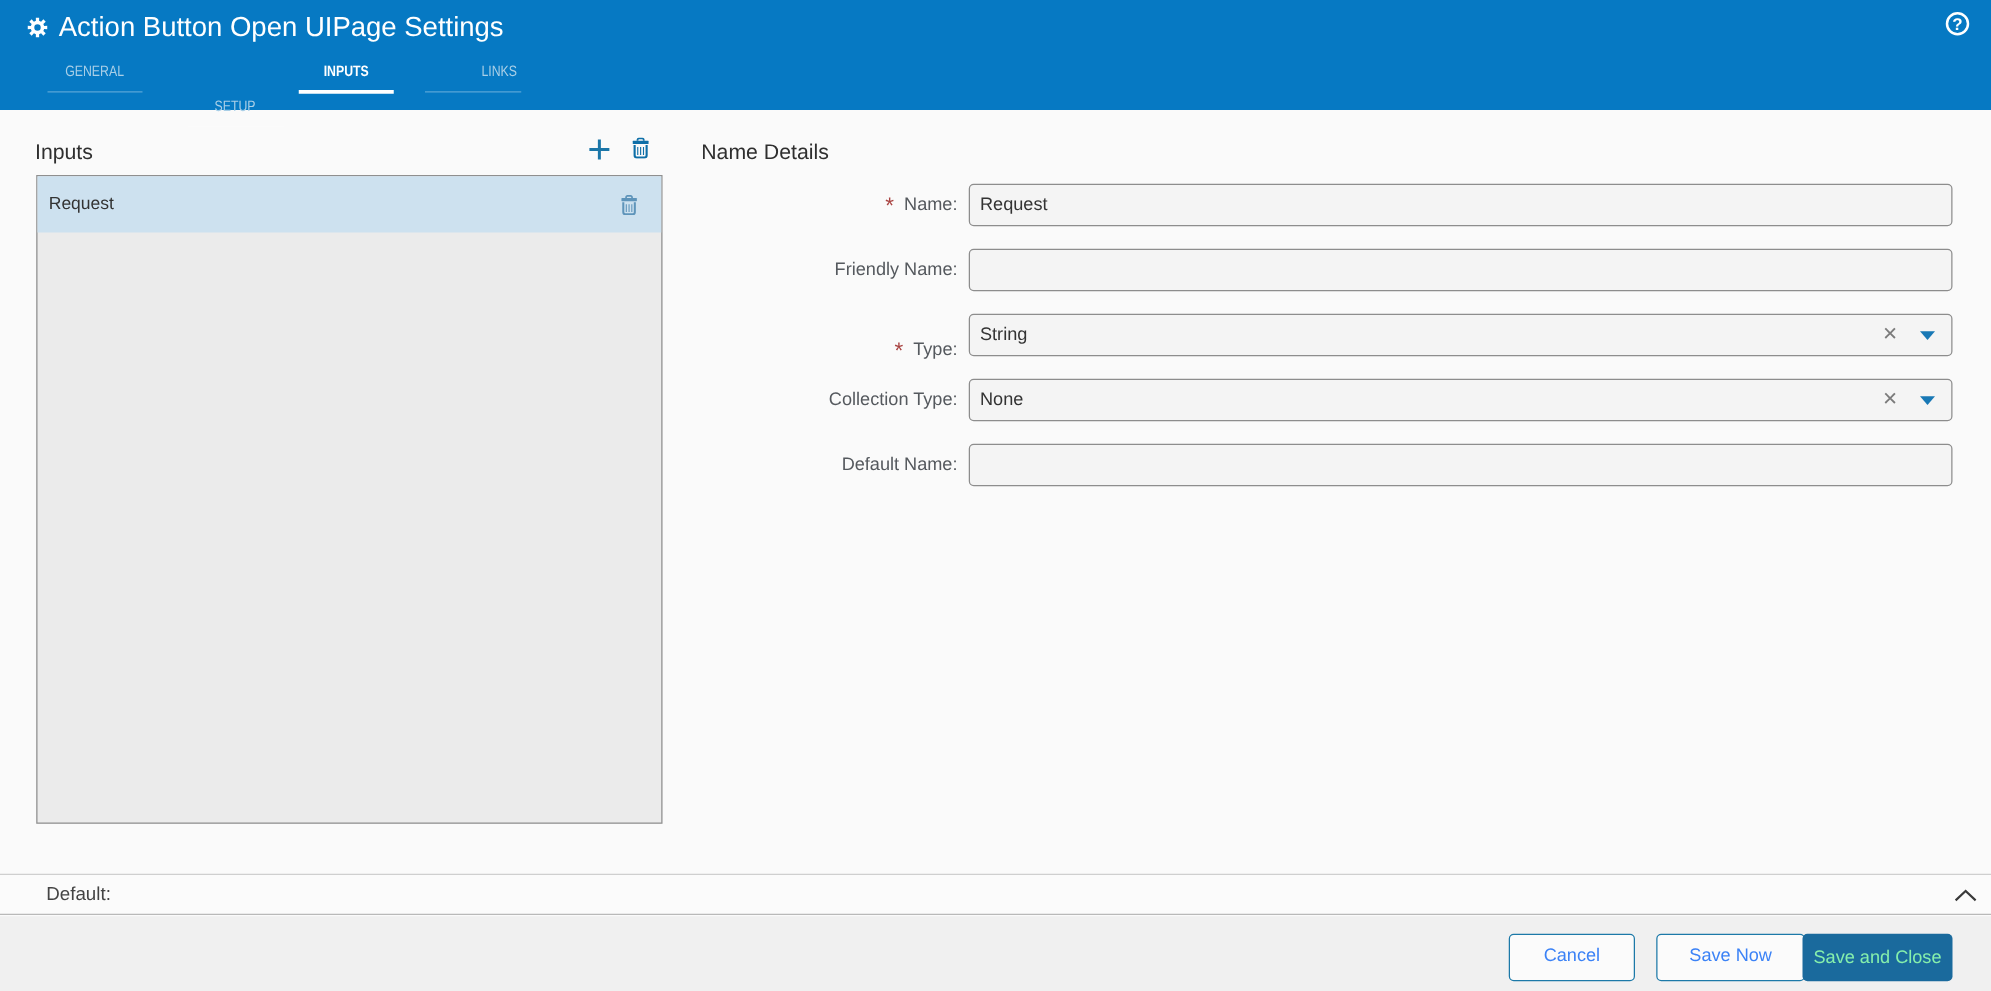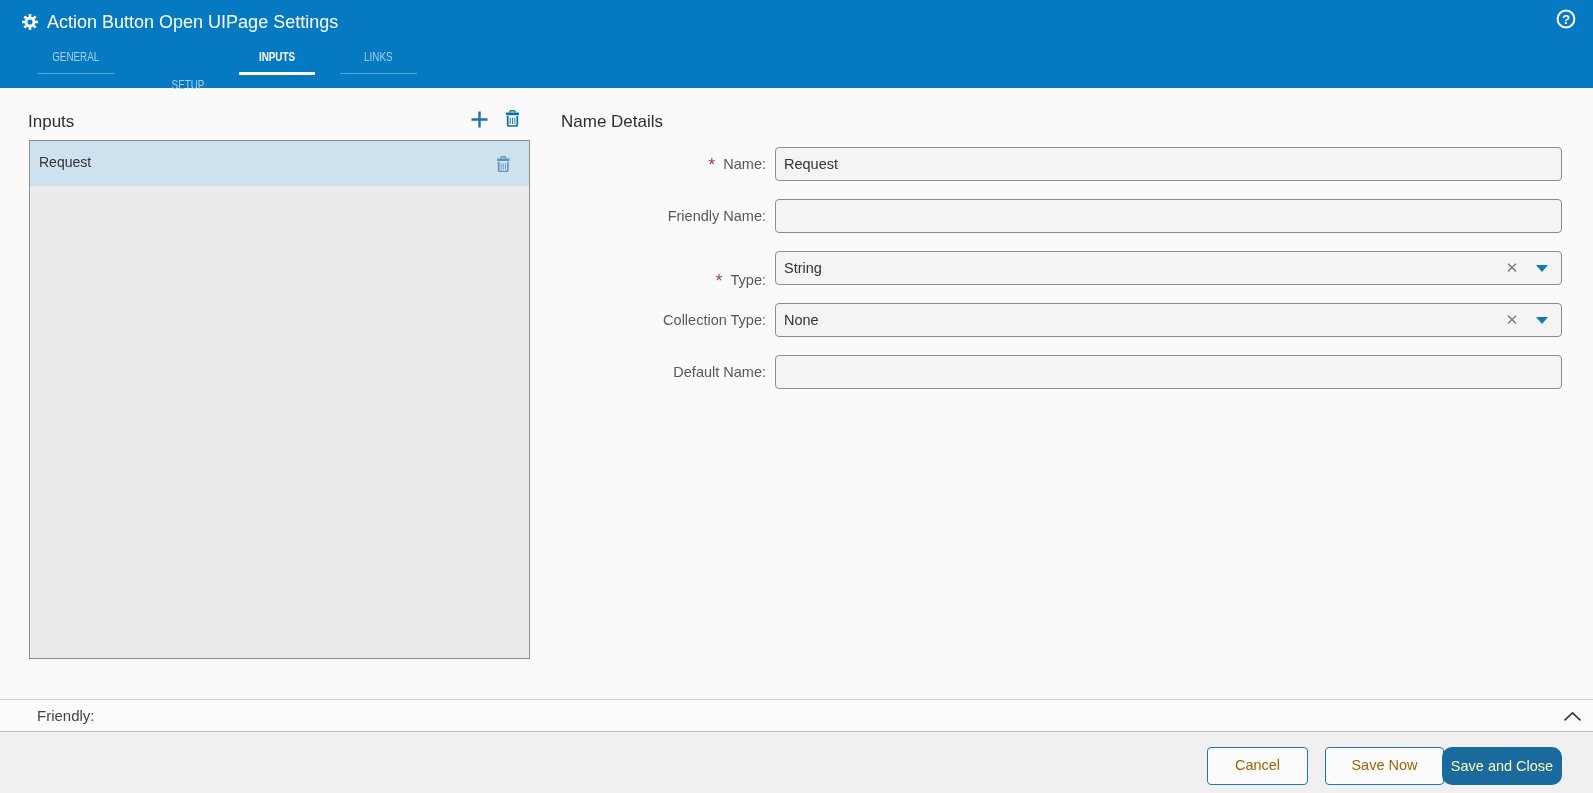--- a/index.html
+++ b/index.html
@@ -2,21 +2,21 @@
 <html><head>
 <meta charset="utf-8">
 <style>
   * { margin:0; padding:0; box-sizing:border-box; }
   html,body { width:1593px; height:793px; overflow:hidden;
     font-family:"Liberation Sans", sans-serif; background:#fafafa; }
   .abs { position:absolute; }
 
   
   .header { position:absolute; left:0; top:0; width:1593px; height:88px; background:#0679c3; }
-  .title { position:absolute; left:47px; top:11px; color:#fff; font-size:18px; line-height:22px; }
+  .title { position:absolute; left:47px; top:11px; color:#fff; font-size:22px; line-height:22px; }
   .gear { position:absolute; left:22px; top:14px; }
   .help { position:absolute; left:1556px; top:9px; }
 
   .tab { position:absolute; top:46px; height:28px; text-align:center; line-height:22px;
     font-size:12px; color:#a9cfe7; border-bottom:1px solid rgba(255,255,255,0.33); }
   .tab span { display:inline-block; transform:scaleX(0.82); transform-origin:center; }
   .tab.active { color:#ffffff; font-weight:bold; height:29px; border-bottom:3px solid #ffffff; }
 
   
   .h1 { position:absolute; font-size:17px; color:#2f2f2f; }
@@ -39,39 +39,39 @@
 
   
   .combar { position:absolute; left:0; top:699px; width:1593px; height:33px;
     background:#fbfbfb; border-top:1px solid #cfcfcf; border-bottom:1px solid #b9b9b9; }
   .comtext { position:absolute; left:37px; top:7px; font-size:15px; color:#444; }
 
   
   .footer { position:absolute; left:0; top:733px; width:1593px; height:60px; background:#f0f0f0; }
   .btn { position:absolute; top:14px; height:38px; border-radius:4px; font-size:14.5px;
     text-align:center; line-height:35px; }
-  .btn.outline { background:#fbfbfb; border:1.5px solid #1c79a8; color:#a16207; }
-  .btn.primary { background:#1a6a9d; color:#fef9c3; line-height:38px;border-radius:10px; }
+  .btn.outline { background:#fbfbfb; border:1.5px solid #1c79a8; color:#3b82f6; }
+  .btn.primary { background:#1a6a9d; color:#86efac; line-height:38px; }
 </style>
 </head>
 <body>
 
 <div class="header">
   <svg class="gear" width="16" height="16" viewBox="-0.2 -0.2 18.4 18.4">
     <path fill-rule="evenodd" fill="#fff" d="M18.17 7.47 L18.17 10.53 L15.13 10.47 L14.37 12.29 L16.57 14.40 L14.40 16.57 L12.29 14.37 L10.47 15.13 L10.53 18.17 L7.47 18.17 L7.53 15.13 L5.71 14.37 L3.60 16.57 L1.43 14.40 L3.63 12.29 L2.87 10.47 L-0.17 10.53 L-0.17 7.47 L2.87 7.53 L3.63 5.71 L1.43 3.60 L3.60 1.43 L5.71 3.63 L7.53 2.87 L7.47 -0.17 L10.53 -0.17 L10.47 2.87 L12.29 3.63 L14.40 1.43 L16.57 3.60 L14.37 5.71 L15.13 7.53 Z M11.95 9.00 A2.95 2.95 0 1 0 6.05 9.00 A2.95 2.95 0 1 0 11.95 9.00 Z"></path>
   </svg>
   <div class="title">Action Button Open UIPage Settings</div>
   <svg class="help" width="20" height="20" viewBox="0 0 20 20">
     <circle cx="10" cy="10" r="8.4" fill="none" stroke="#fff" stroke-width="2"></circle>
     <text x="10" y="14.8" text-anchor="middle" font-size="13.5" font-weight="bold" fill="#fff" font-family="Liberation Sans, sans-serif">?</text>
   </svg>
   <div class="tab" style="left:38px; width:76px;"><span>GENERAL</span></div>
   <div class="tab" style="left:150px; width:77px;margin-top:28px;"><span>SETUP</span></div>
   <div class="tab active" style="left:239px; width:76px;"><span>INPUTS</span></div>
-  <div class="tab" style="left:340px; width:77px;"><span>LINKS</span></div>
+  <div class="tab" style="left:340px; width:77px;text-align:right;"><span>LINKS</span></div>
 </div>
 
 <div class="h1" style="left:28px; top:112px;">Inputs</div>
 <svg class="abs" style="left:470px; top:110px;" width="19" height="19" viewBox="0 0 19 19">
   <path d="M9.5 1.5 V17.5 M1.5 9.5 H17.5" stroke="#1b76a8" stroke-width="2.4" fill="none"></path>
 </svg>
 <svg class="abs" style="left:506px; top:110px;" width="13" height="17" viewBox="0 0 13 17">
   <path d="M4 2.5 V1.9 a1.2 1.2 0 0 1 1.2 -1.2 h2.6 a1.2 1.2 0 0 1 1.2 1.2 V2.5" fill="none" stroke="#0e6fa8" stroke-width="1.4"></path>
   <rect x="0" y="2.5" width="13" height="2.7" rx="0.4" fill="#0e6fa8"></rect>
   <path d="M1.7 6 V14.2 a1.8 1.8 0 0 0 1.8 1.8 h6 a1.8 1.8 0 0 0 1.8 -1.8 V6" fill="none" stroke="#0e6fa8" stroke-width="1.7"></path>
@@ -104,21 +104,21 @@
 
 <div class="label" style="left:536px; top:312px;">Collection Type:</div>
 <div class="field" style="top:303px;">None
   <span class="xmark">✕</span><span class="ddtri"></span>
 </div>
 
 <div class="label" style="left:536px; top:364px;">Default Name:</div>
 <div class="field" style="top:355px;"></div>
 
 <div class="combar">
-  <div class="comtext">Friendly:</div>
+  <div class="comtext">Default:</div>
   <svg class="abs" style="left:1563px; top:11px;" width="19" height="11" viewBox="0 0 19 11">
     <path d="M1.5 9.3 L9.5 1.8 L17.5 9.3" fill="none" stroke="#3a3a3a" stroke-width="1.7"></path>
   </svg>
 </div>
 
 <div class="footer">
   <div class="btn outline" style="left:1207px; width:101px;">Cancel</div>
   <div class="btn outline" style="left:1325px; width:119px;">Save Now</div>
   <div class="btn primary" style="left:1442px; width:120px;">Save and Close</div>
 </div>

